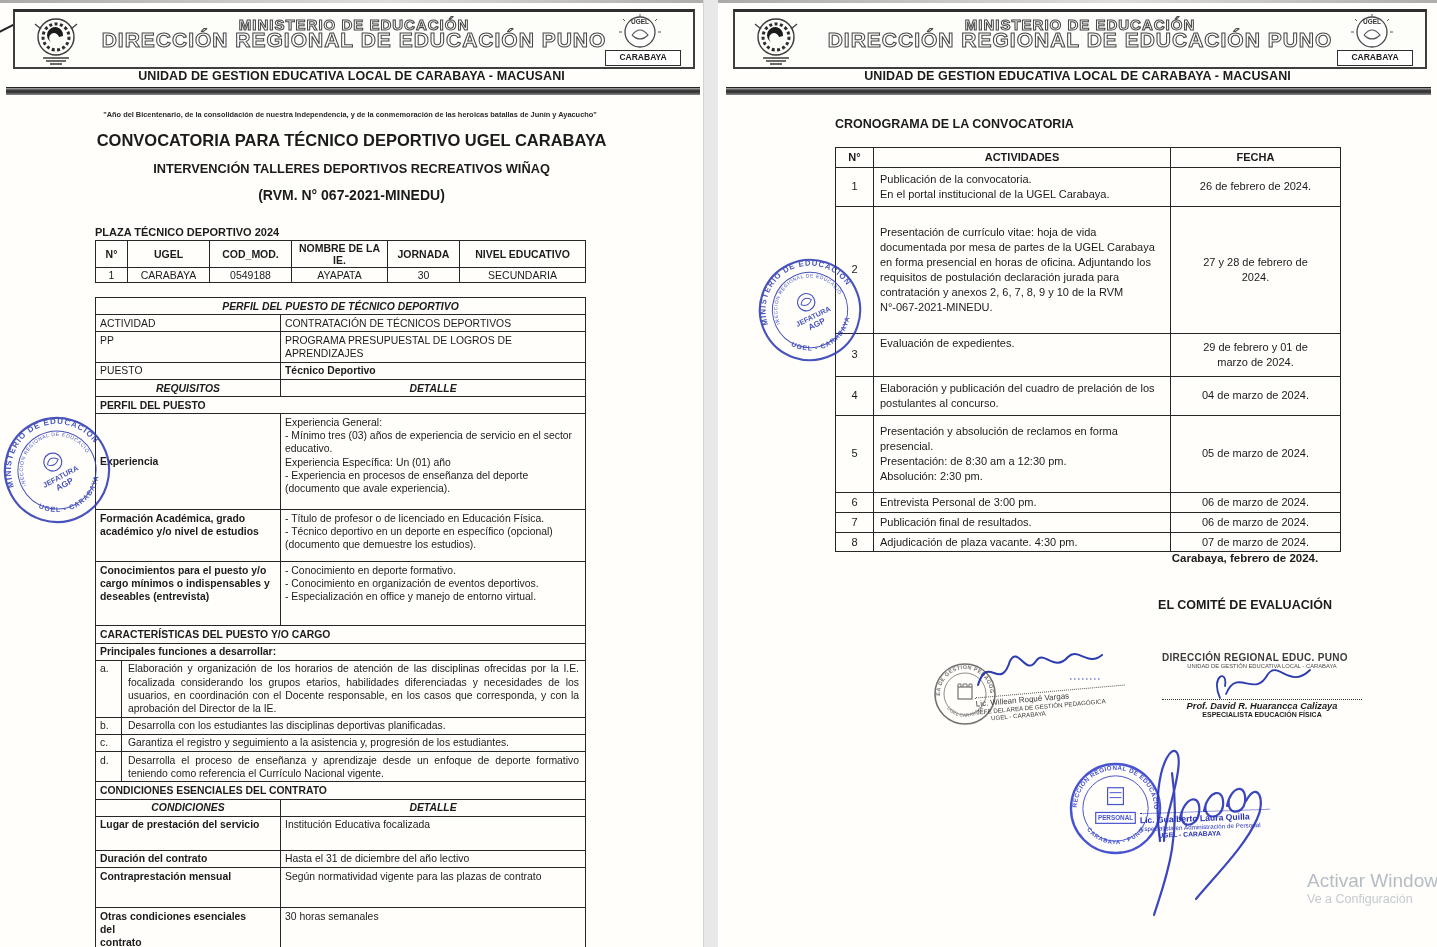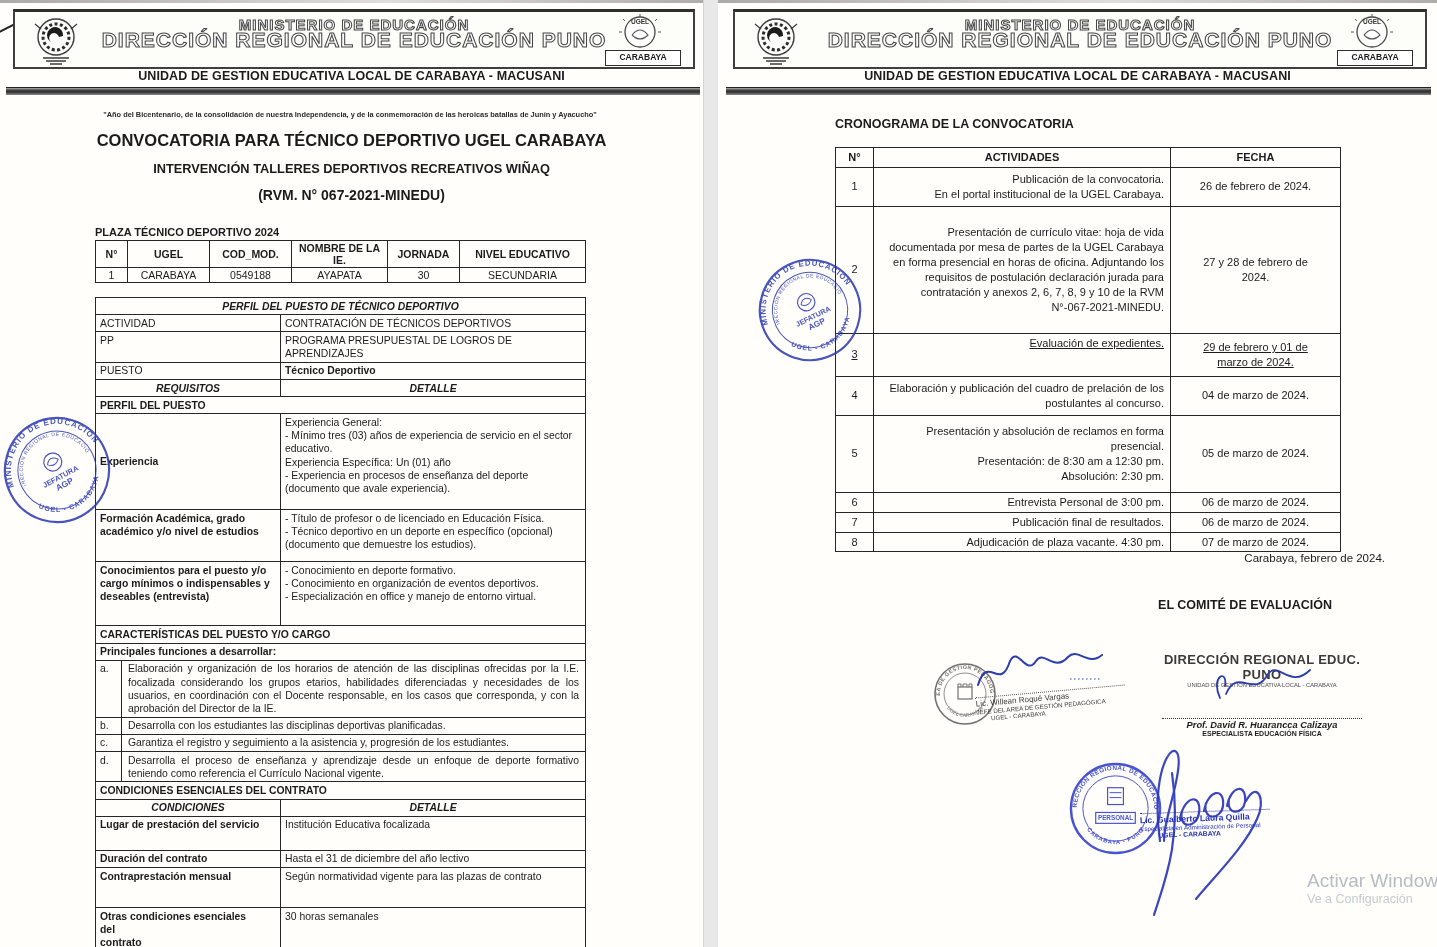--- a/index.html
+++ b/index.html
@@ -53,40 +53,40 @@
   .fn-key{width:26px;border-right:1.2px solid #262626;padding:1.5px 4px;box-sizing:border-box;flex:0 0 26px;}
   .fn-text{flex:1;padding:1.5px 6px;text-align:justify;}
   .mh34{height:34px;} .mh40{height:40px;} .mh56{height:52px;} .mh96{height:96px;} .mh60{height:58px;} .mh66{height:64px;}
 
   
   .crono-h{position:absolute;top:117px;left:117px;font-size:12.5px;font-weight:bold;}
   .crono-table{position:absolute;top:147px;left:117px;width:505px;font-size:11px;}
   .crono-table th,.crono-table td{border:1.4px solid #262626;padding:2px 6px;line-height:1.35;}
   .crono-table th{font-weight:bold;text-align:center;}
   .n-cell{text-align:center;vertical-align:middle;}
-  .act-cell{vertical-align:middle;text-align:right;}
+  .act-cell{vertical-align:middle;text-align:left;}
   .fecha-cell{text-align:center;vertical-align:middle;}
-  .r2h td{height:122px;} .r1h td{height:34px;} .r3h td{height:38px;text-decoration:underline;} .r4h td{height:34px;} .r5h td{height:72px;}
-  .date-line{position:absolute;top:552px;left:387px;width:280px;text-align:right;font-size:11.5px;font-weight:normal;}
+  .r2h td{height:122px;} .r1h td{height:34px;} .r3h td{height:38px;} .r4h td{height:34px;} .r5h td{height:72px;}
+  .date-line{position:absolute;top:552px;left:387px;width:280px;text-align:center;font-size:11.5px;font-weight:bold;}
   .committee{position:absolute;top:598px;left:387px;width:280px;text-align:center;font-size:12.5px;font-weight:bold;}
 
   
   .stamp{position:absolute;opacity:.88;}
   .stamp-jefatura-left{left:1px;top:414px;transform:rotate(-28deg);}
   .stamp-jefatura-right{left:38px;top:256px;transform:rotate(-26deg);}
   .sigblock{position:absolute;}
   .sig1{left:214px;top:645px;width:210px;height:110px;}
   .sig1 .sig-svg{position:absolute;left:38px;top:0;}
   .sig1 .stamp{left:0;top:16px;opacity:.8;}
   .sig1-text{position:absolute;left:44px;top:46px;width:150px;transform:rotate(-5deg);color:#3a3a3a;}
   .sig1-name{font-size:8px;border-top:1px dotted #555;padding-top:1px;}
   .sig1-role{font-size:6.2px;}
   .sig1-org{font-size:6.2px;padding-left:14px;}
   .sig2{left:444px;top:652px;width:200px;}
-  .sig2-stamp1{font-size:13px;font-weight:bold;text-align:center;color:#3b3b3b;letter-spacing:.3px;}
+  .sig2-stamp1{font-size:10px;font-weight:bold;text-align:left;color:#3b3b3b;letter-spacing:.3px;}
   .sig2-stamp2{font-size:5.8px;text-align:center;color:#4a4a4a;}
   .sig2 .sig-svg{position:absolute;left:40px;top:12px;}
   .sig2-name{margin-top:30px;border-top:1.5px dotted #333;font-size:9.3px;font-weight:bold;font-style:italic;text-align:center;padding-top:1px;}
   .sig2-role{font-size:7px;font-weight:bold;text-align:center;}
   .sig3{left:350px;top:733px;width:240px;height:170px;color:#2633b8;}
   .sig3 .sig-svg{position:absolute;left:40px;top:-10px;}
   .sig3 .stamp{left:0;top:28px;opacity:.85;}
   .sig3-text{position:absolute;left:72px;top:78px;width:130px;transform:rotate(-2deg);}
   .sig3-name{font-size:8.6px;font-weight:bold;border-top:1px dotted #2633b8;padding-top:1px;}
   .sig3-role{font-size:6.3px;}

